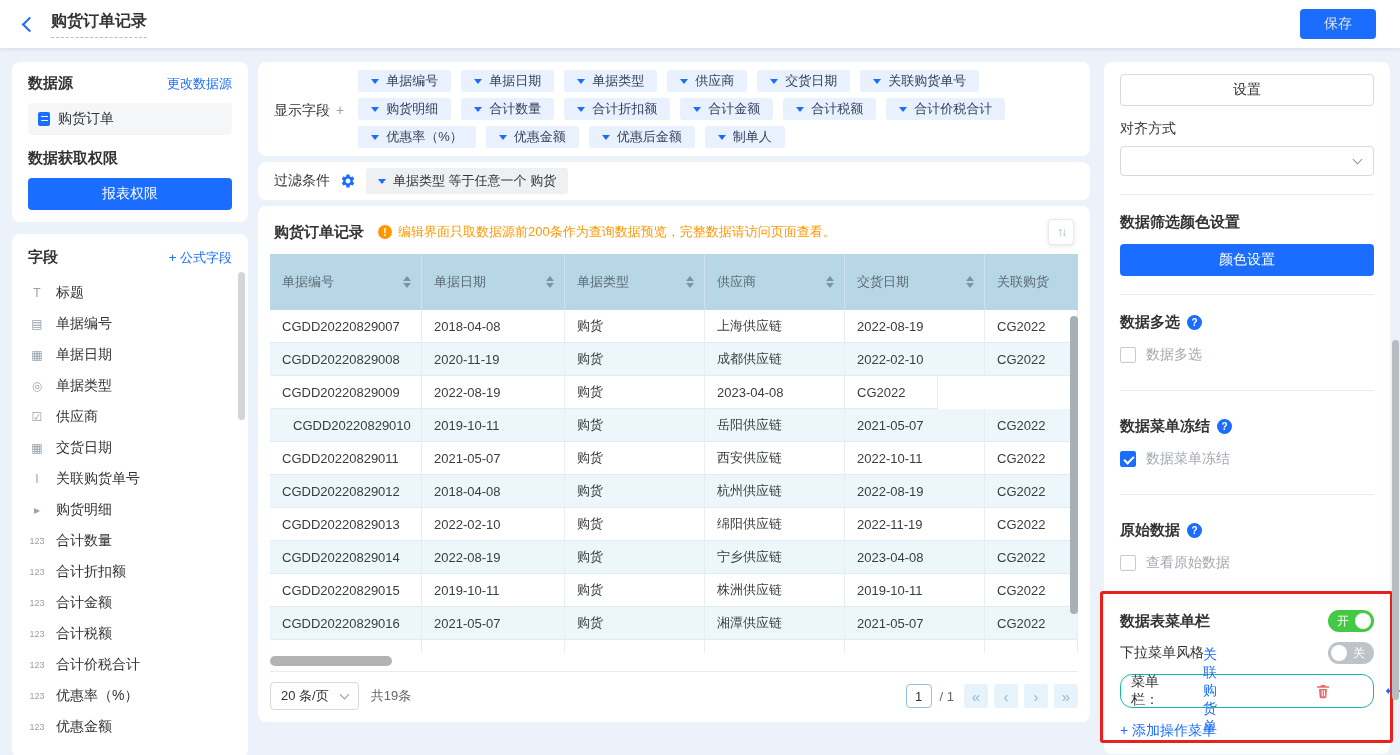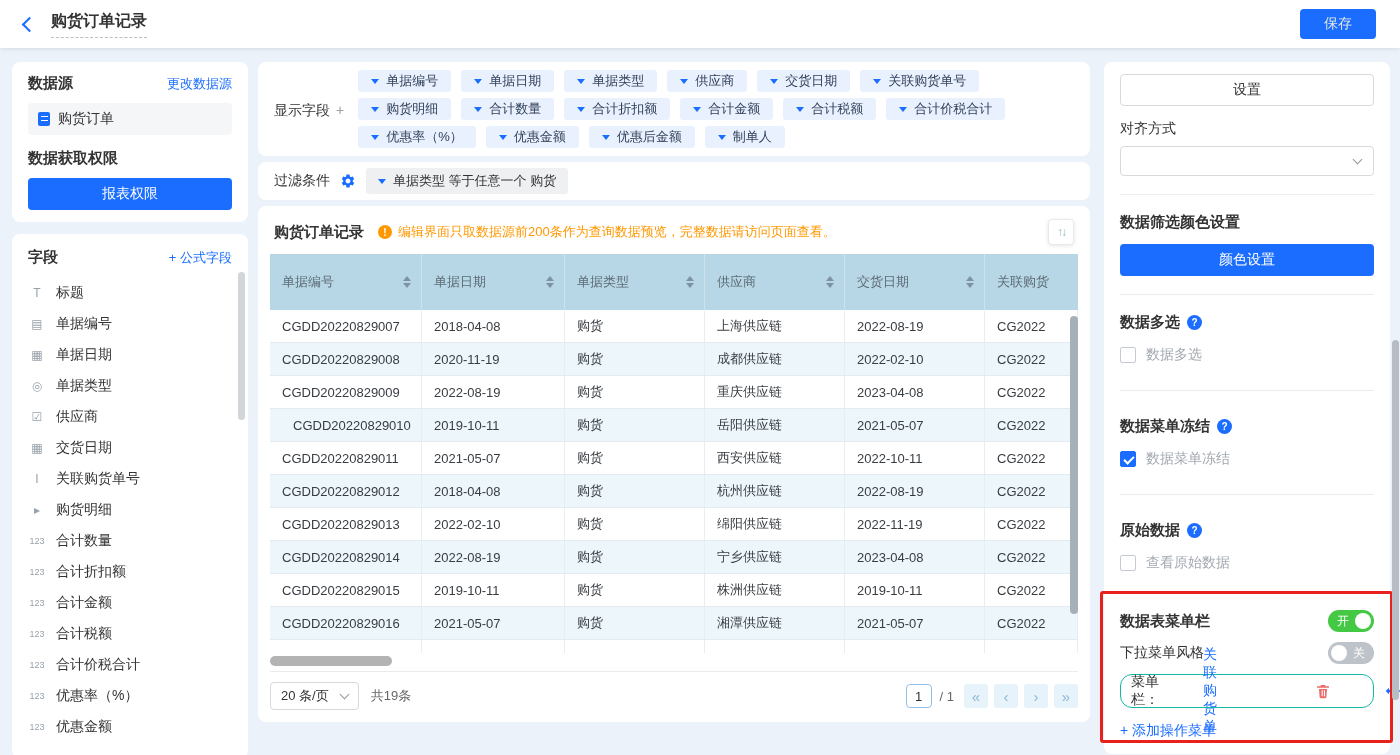--- a/index.html
+++ b/index.html
@@ -403,21 +403,20 @@
               <div class="td" style="width: 143px; text-align: right;">2020-11-19</div>
               <div class="td" style="width: 140px;">购货</div>
               <div class="td" style="width: 140px;">成都供应链</div>
               <div class="td" style="width: 140px;">2022-02-10</div>
               <div class="td" style="width: 93px;">CG2022</div>
             </div>
             <div class="tr">
               <div class="td" style="width: 152px;">CGDD20220829009</div>
               <div class="td" style="width: 143px;">2022-08-19</div>
               <div class="td" style="width: 140px;">购货</div>
-              <div class="td" style="width: 140px;">重庆供应链</div>
               <div class="td" style="width: 140px;">2023-04-08</div>
               <div class="td" style="width: 93px;">CG2022</div>
             </div>
             <div class="tr alt">
               <div class="td" style="width: 152px; padding-left: 23px;">CGDD20220829010</div>
               <div class="td" style="width: 143px;">2019-10-11</div>
               <div class="td" style="width: 140px;">购货</div>
               <div class="td" style="width: 140px;">岳阳供应链</div>
               <div class="td" style="width: 140px;">2021-05-07</div>
               <div class="td" style="width: 93px;">CG2022</div>

